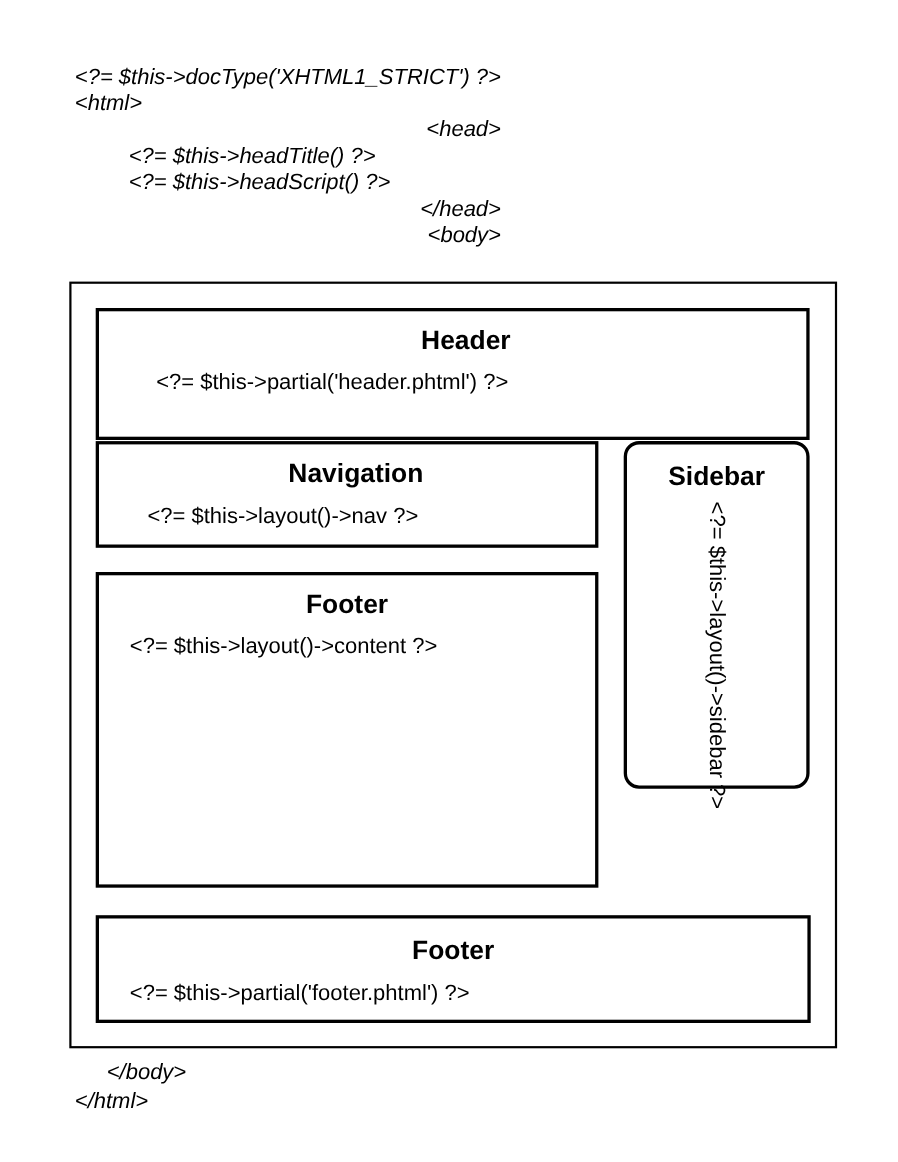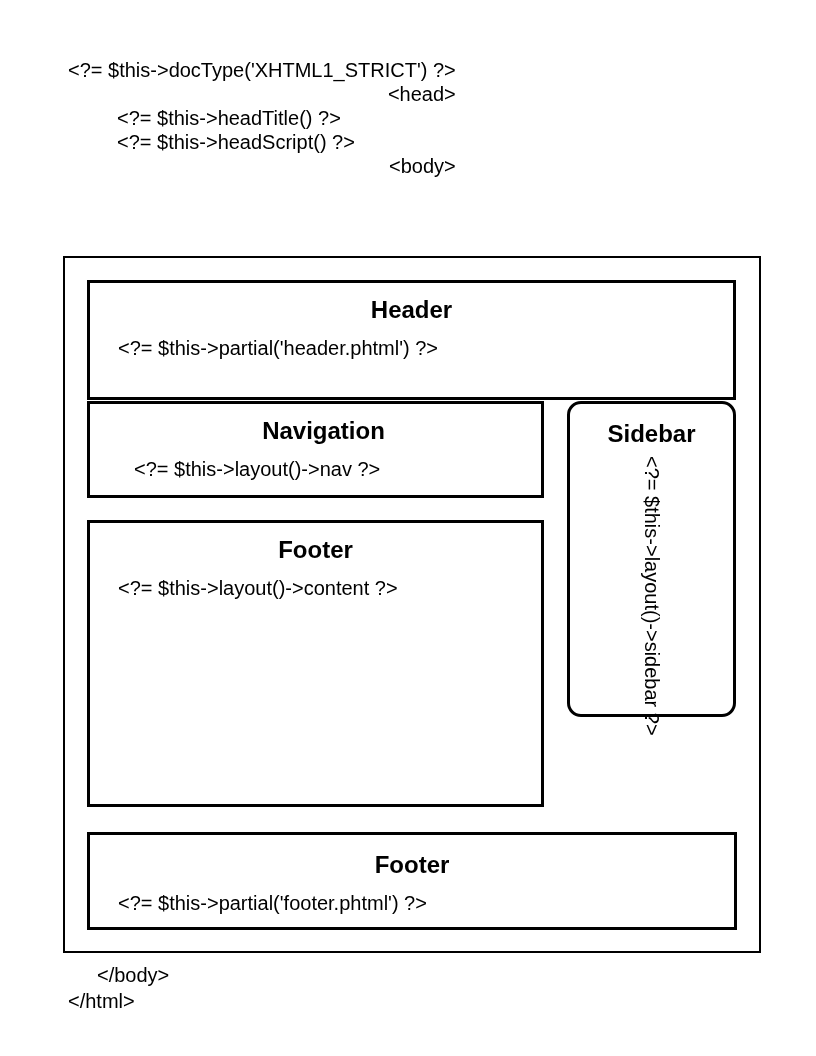--- a/index.html
+++ b/index.html
@@ -9,20 +9,21 @@
     font-family: "Liberation Sans", sans-serif;
     color: #000000;
     position: relative;
     overflow: hidden;
   }
   .code-line {
     font-size: 20px;
     line-height: 24px;
     white-space: pre;
     color: #000;
+    font-style: italic;
   }
   .indent-0 { padding-left: 0; }
   .indent-1 { padding-left: 29px; text-align: right; }
   .indent-2 { padding-left: 49px; }
 
   .code-top { position: absolute; left: 68px; top: 58px; }
 
   .code-bottom { position: absolute; left: 68px; top: 962px; }
   .code-bottom .code-line { line-height: 26px; }
 
@@ -33,21 +34,21 @@
     border: 2px solid #000;
     box-sizing: border-box;
     background: #fff;
   }
   .inner-box {
     position: absolute;
     border: 3px solid #000;
     box-sizing: border-box;
     background: #fff;
   }
-  .header-box  { left: 22px;  top: 22px;  width: 649px; height: 120px; }
+  .header-box  { left: 22px;  top: 22px;  width: 649px; height: 120px; padding-left: 24px; }
   .nav-box     { left: 22px;  top: 143px; width: 457px; height: 97px; padding-left: 16px; }
   .content-box { left: 22px;  top: 262px; width: 457px; height: 287px; }
   .sidebar-box { left: 502px; top: 143px; width: 169px; height: 316px;
                  display: flex; flex-direction: column; align-items: center; border-radius: 14px; }
   .footer-box  { left: 22px;  top: 574px; width: 650px; height: 98px; }
 
   .box-title {
     text-align: center;
     font-weight: bold;
     font-size: 24px;
@@ -72,23 +73,25 @@
     line-height: 24px;
     margin-top: 8px;
     white-space: pre;
   }
 </style>
 </head>
 <body>
 
 <div class="code-top">
   <div class="code-line indent-0">&lt;?= $this-&gt;docType('XHTML1_STRICT') ?&gt;</div>
+  <div class="code-line indent-0">&lt;html&gt;</div>
   <div class="code-line indent-1">&lt;head&gt;</div>
   <div class="code-line indent-2">&lt;?= $this-&gt;headTitle() ?&gt;</div>
   <div class="code-line indent-2">&lt;?= $this-&gt;headScript() ?&gt;</div>
+  <div class="code-line indent-1">&lt;/head&gt;</div>
   <div class="code-line indent-1">&lt;body&gt;</div>
 </div>
 
 <div class="body-box">
 
   <div class="inner-box header-box">
     <div class="box-title">Header</div>
     <div class="box-code">&lt;?= $this-&gt;partial('header.phtml') ?&gt;</div>
   </div>
 

